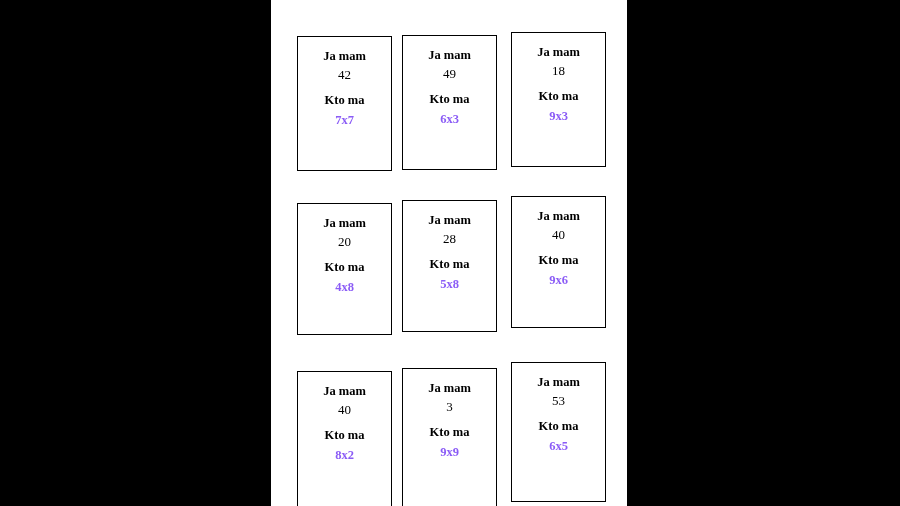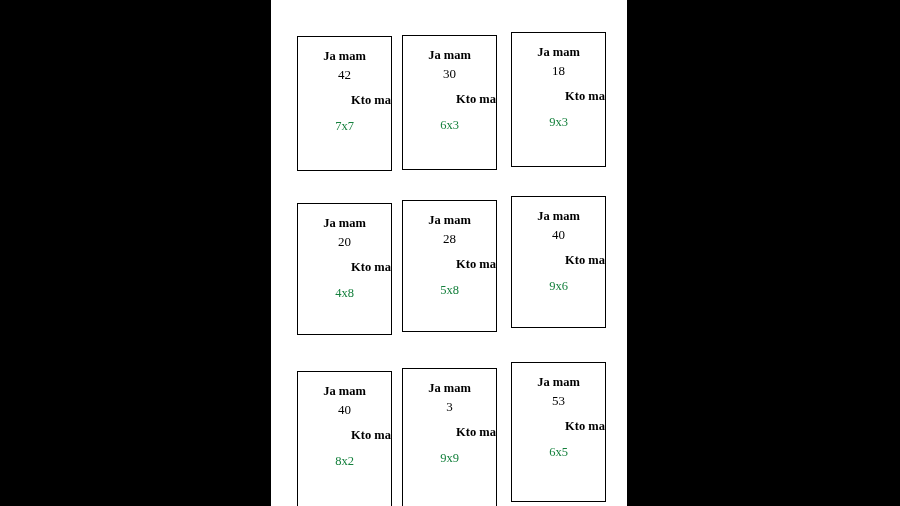--- a/index.html
+++ b/index.html
@@ -86,46 +86,46 @@
     line-height: 14px;
     color: #000000;
     margin-top: 5px;
   }
   .label2 {
     font-weight: bold;
     font-size: 12.5px;
     line-height: 14px;
     color: #000000;
     margin-top: 11px;
-    text-align: right;
   }
   .expr {
     font-size: 12.5px;
     line-height: 14px;
-    color: #15803d;
-    margin-top: 12px;
+    color: #8b5cf6;
+    margin-top: 6px;
+    font-weight: bold;
   }
 </style>
 </head>
 <body>
 
 <div class="screen">
   <div class="page">
     <div class="grid">
 
       <div class="rowwrap row0">
         <div class="card col0 r0c0">
           <div class="label">Ja mam</div>
           <div class="value">42</div>
           <div class="label2">Kto ma</div>
           <div class="expr">7x7</div>
         </div>
         <div class="card col1 r0c1">
           <div class="label">Ja mam</div>
-          <div class="value">30</div>
+          <div class="value">49</div>
           <div class="label2">Kto ma</div>
           <div class="expr">6x3</div>
         </div>
         <div class="card col2 r0c2">
           <div class="label">Ja mam</div>
           <div class="value">18</div>
           <div class="label2">Kto ma</div>
           <div class="expr">9x3</div>
         </div>
       </div>

